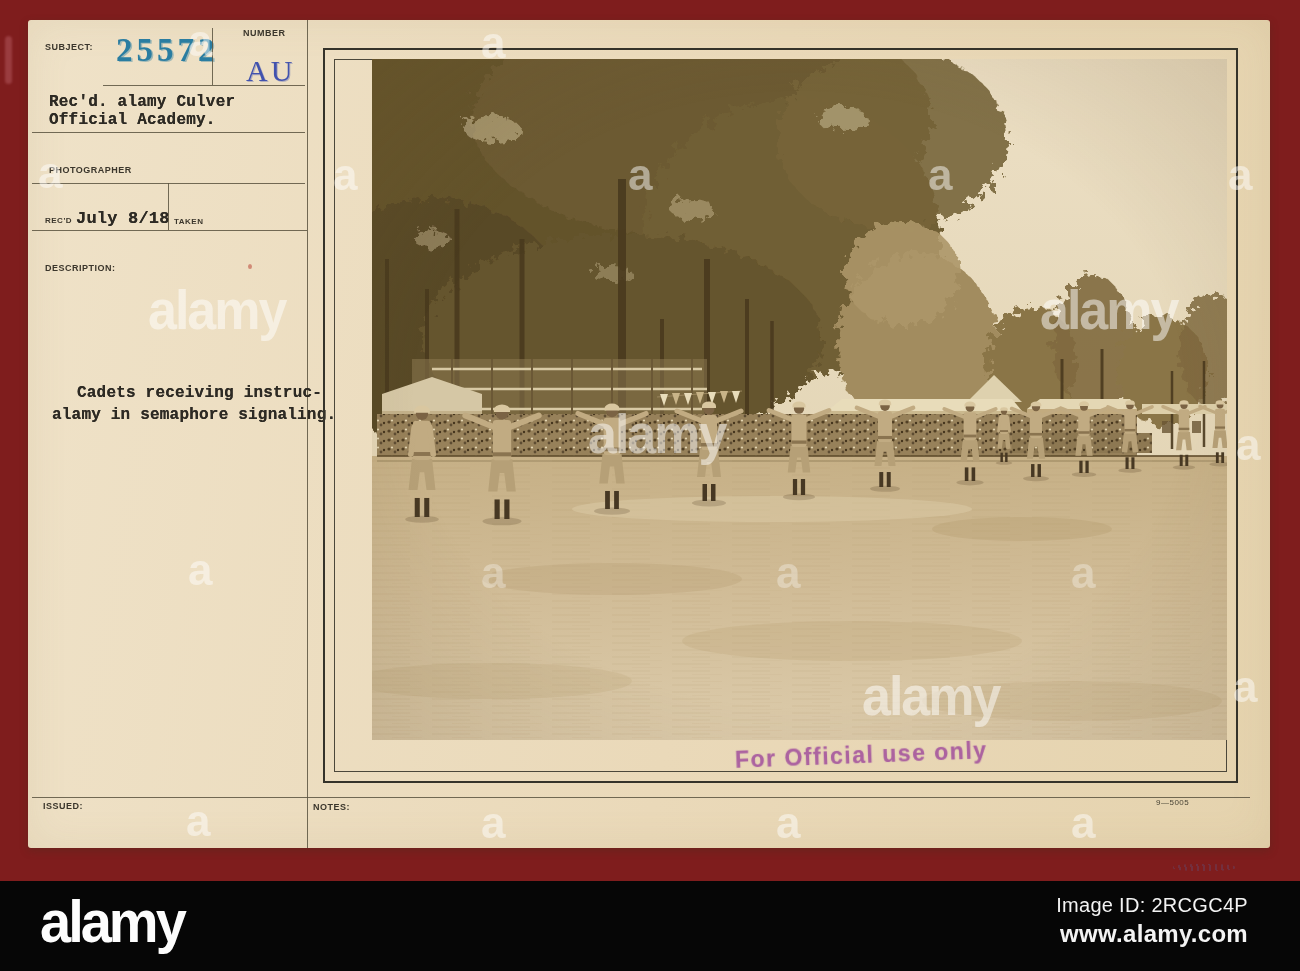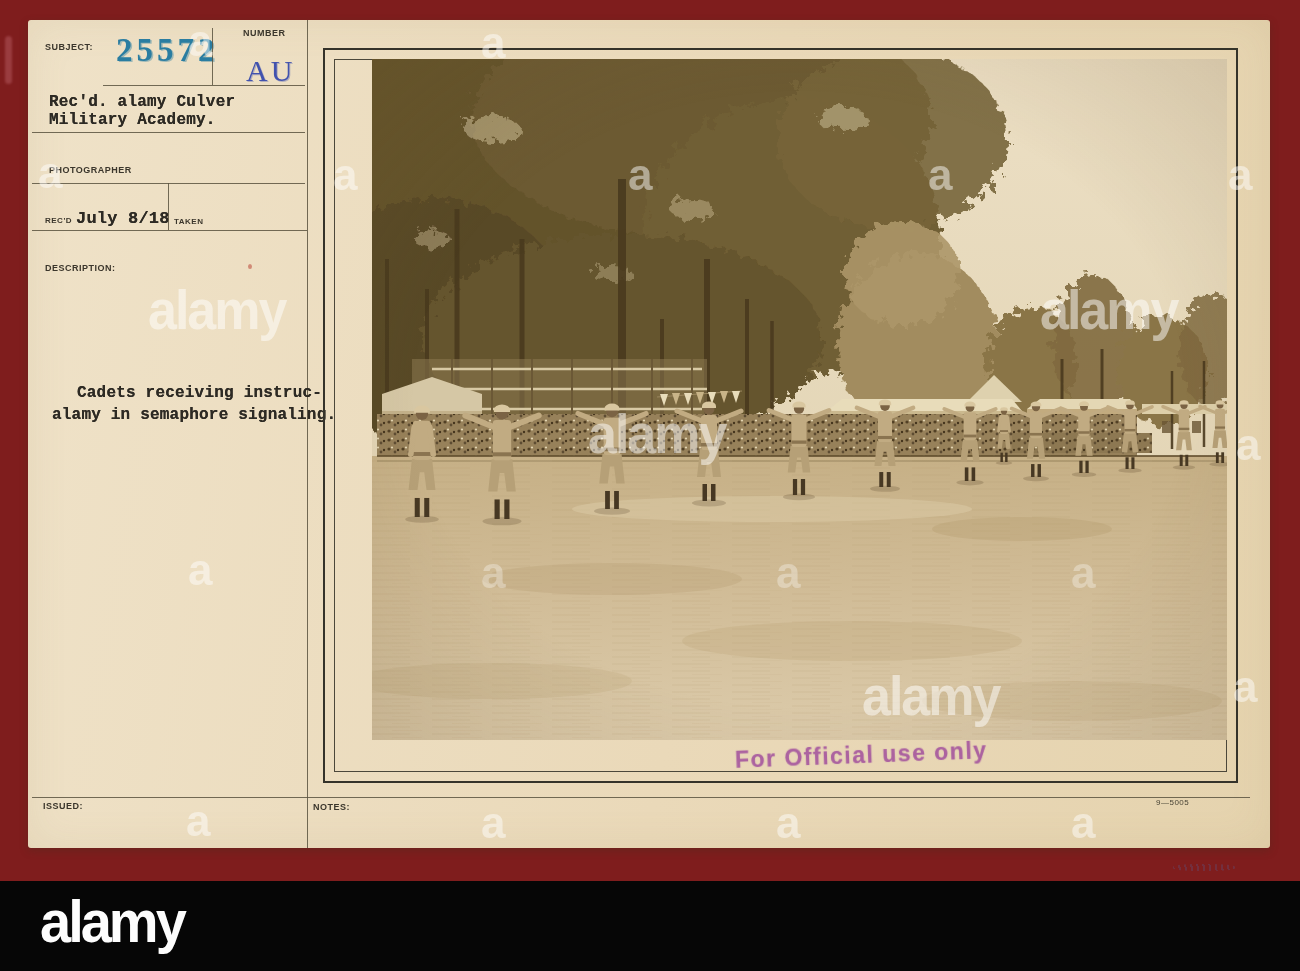--- a/index.html
+++ b/index.html
@@ -67,21 +67,21 @@
 
     <div class="vrule" style="left:279px;top:0;height:828px;"></div>
 
     <div class="lbl" style="left:17px;top:22px;">SUBJECT:</div>
     <div class="subject-num">25572</div>
     <div class="vrule" style="left:184px;top:8px;height:57px;"></div>
     <div class="lbl" style="left:215px;top:8px;">NUMBER</div>
     <div class="number-val">AU</div>
     <div class="rule" style="left:75px;top:65px;width:202px;"></div>
 
-    <div class="type" style="left:21px;top:73px;line-height:18px;"><span>Rec'd. alamy Culver</span><br><span>Military Academy.</span></div>
+    <div class="type" style="left:21px;top:73px;line-height:18px;"><span>Rec'd. alamy Culver</span><br><span>Official Academy.</span></div>
     <div class="rule" style="left:4px;top:112px;width:273px;"></div>
 
     <div class="lbl" style="left:21px;top:145px;text-align:right;">PHOTOGRAPHER</div>
     <div class="rule" style="left:4px;top:163px;width:273px;"></div>
 
     <div class="lbl" style="left:17px;top:196px;font-size:8px;">REC'D</div>
     <div class="type" style="left:48px;top:189px;font-size:17px;">July 8/18</div>
     <div class="vrule" style="left:140px;top:163px;height:47px;"></div>
     <div class="lbl" style="left:146px;top:197px;font-size:8px;">TAKEN</div>
     <div class="rule" style="left:4px;top:210px;width:275px;"></div>
@@ -300,14 +300,18 @@
   <span class="wm wm-a faint" style="left:1071px;top:548px;">a</span>
   <span class="wm wm-alamy" style="left:862px;top:666px;">alamy</span>
   <span class="wm wm-a" style="left:1233px;top:662px;">a</span>
   <span class="wm wm-a" style="left:186px;top:796px;">a</span>
   <span class="wm wm-a" style="left:481px;top:798px;">a</span>
   <span class="wm wm-a" style="left:776px;top:798px;">a</span>
   <span class="wm wm-a" style="left:1071px;top:798px;">a</span>
 
   <div class="bottombar">
     <div class="footer-logo">alamy</div>
+    <div class="footer-right">
+      <div class="footer-id">Image ID: 2RCGC4P</div>
+      <div class="footer-site">www.alamy.com</div>
+    </div>
   </div>
 </div>
 
 </body></html>

